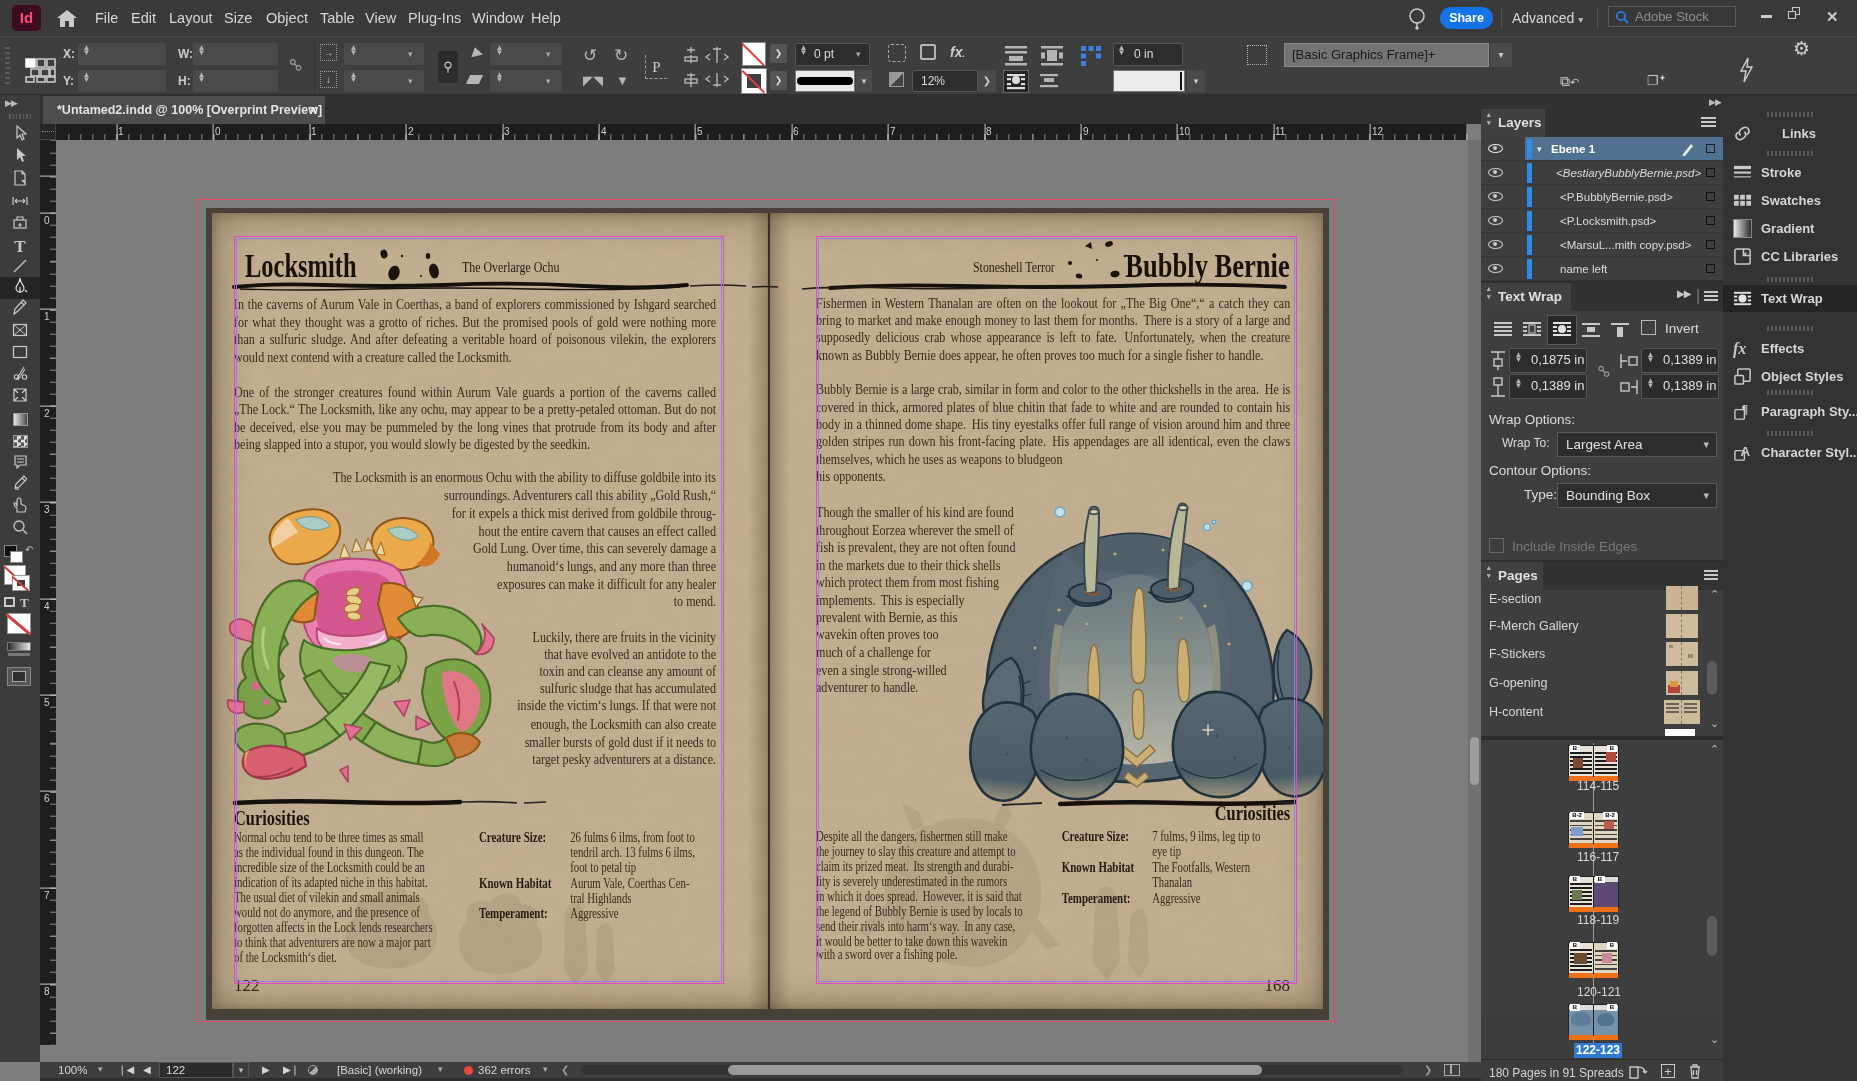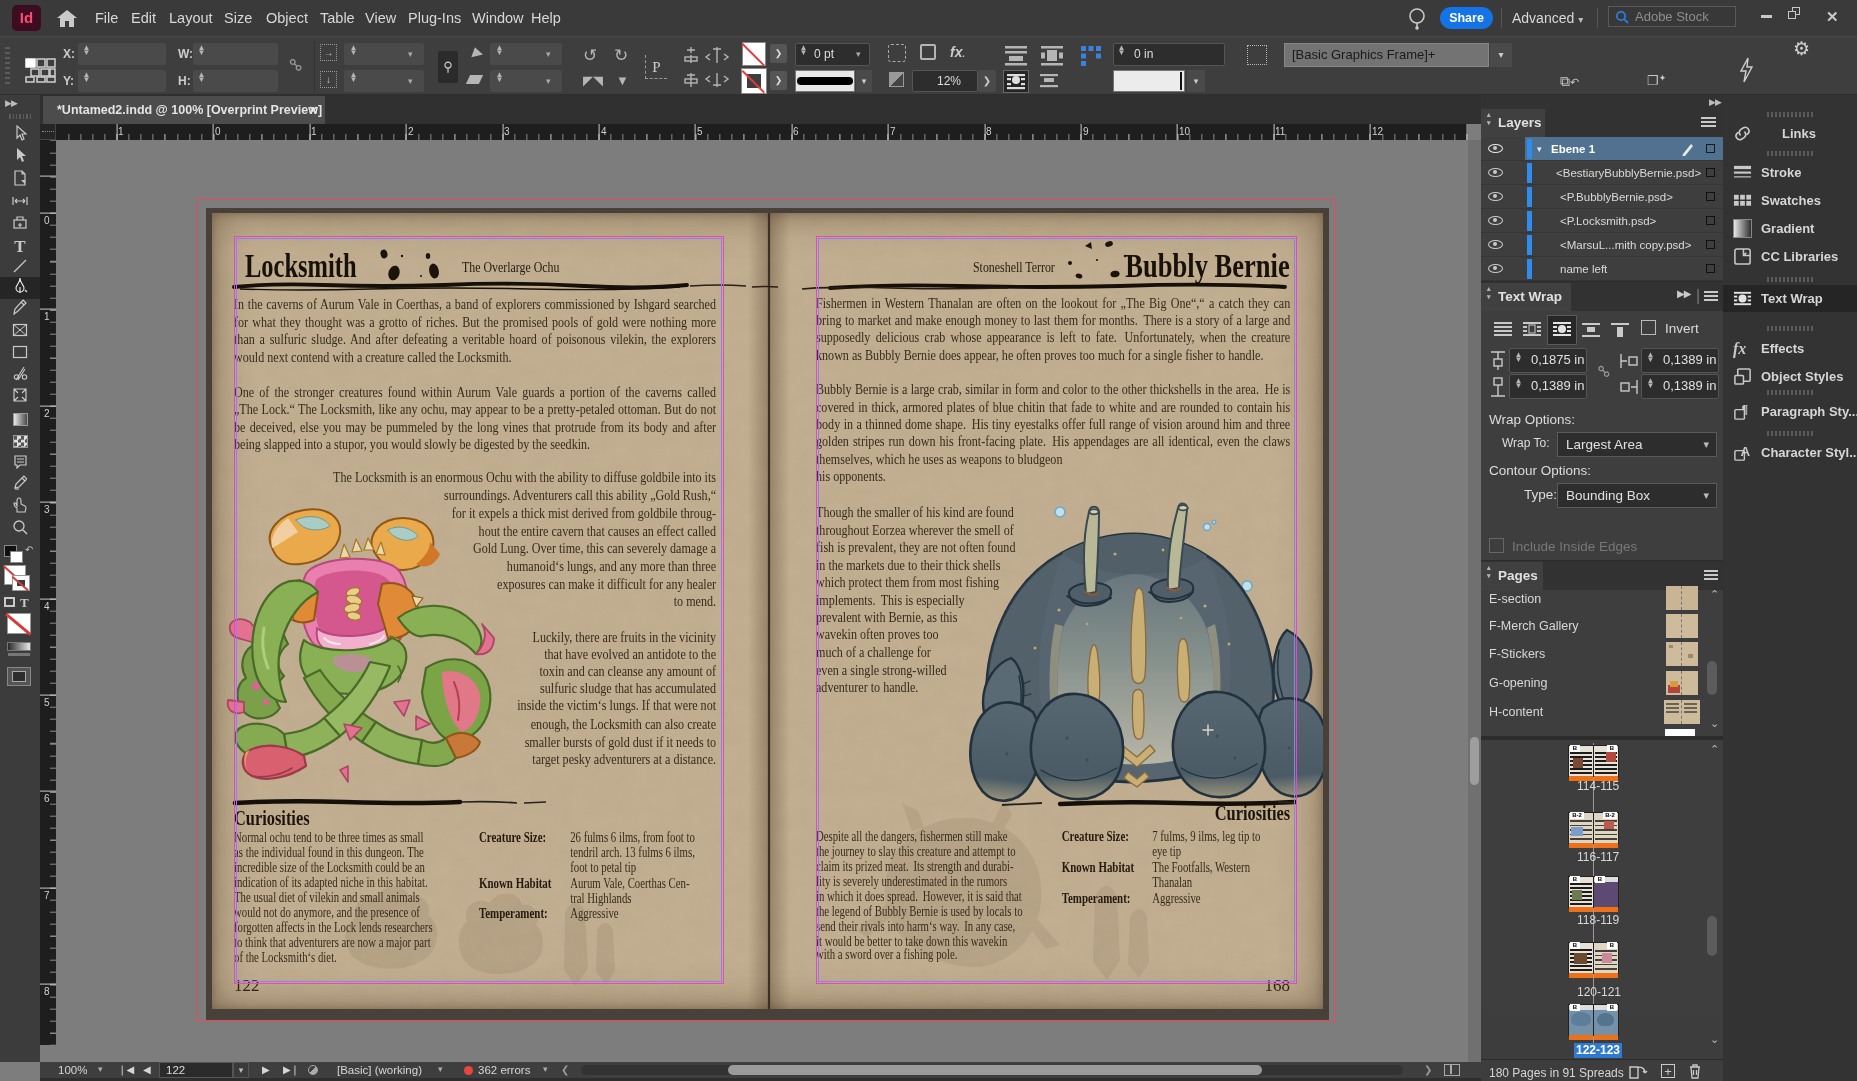--- a/index.html
+++ b/index.html
@@ -528,21 +528,21 @@
     <div class="dfld" style="left:795px;top:6px;width:75px;height:23px;line-height:21px;"><span style="margin-left:18px;">0 pt</span></div>
     <div class="spin" style="left:797px;top:8px;">▲<br>▼</div>
     <div class="a" style="left:856px;top:12px;color:#aaa;font-size:9px;">▾</div>
     <div class="a" style="left:795px;top:33px;width:60px;height:22px;background:#e8e8e8;border:1px solid #777;"></div>
     <div class="a" style="left:797px;top:40px;width:56px;height:8px;background:#000;border-radius:4px;"></div>
     <div class="a" style="left:856px;top:33px;width:16px;height:22px;background:#4a4a4a;color:#ccc;font-size:9px;text-align:center;line-height:22px;">▾</div>
     <div class="a" style="left:888px;top:7px;width:18px;height:18px;border:1.5px dashed #aaa;border-radius:3px;"></div>
     <div class="a" style="left:920px;top:7px;width:16px;height:16px;border:2.5px solid #b5b5b5;border-radius:2px;"></div>
     <div class="a" style="left:950px;top:7px;color:#ccc;font-size:14px;font-style:italic;font-weight:bold;">fx<span style="font-size:9px;">.</span></div>
     <div class="a" style="left:889px;top:35px;width:15px;height:15px;border:1px solid #999;background:linear-gradient(135deg,#999 50%,#444 50%);"></div>
-    <div class="dfld" style="left:912px;top:33px;width:66px;height:22px;line-height:20px;"><span style="margin-left:24px;">12%</span></div>
+    <div class="dfld" style="left:912px;top:33px;width:66px;height:22px;line-height:20px;"><span style="margin-left:8px;">12%</span></div>
     <div class="a" style="left:978px;top:33px;width:18px;height:22px;background:#4a4a4a;border-radius:2px;color:#ccc;font-size:10px;text-align:center;line-height:22px;">❯</div>
     <svg class="a" style="left:1003px;top:7px;" width="62px" height="46" viewBox="0 0 62 46">
       <g fill="#b5b5b5">
         <rect x="2" y="2" width="22" height="2.5"></rect>
           <rect x="2" y="7" width="22" height="2.5"></rect>
           <rect x="6" y="12" width="14" height="5"></rect>
           <rect x="2" y="19" width="22" height="2.5"></rect>
         <rect x="38" y="2" width="22" height="2.5"></rect>
           <rect x="44" y="6" width="10" height="11"></rect>
           <rect x="38" y="19" width="22" height="2.5"></rect>
@@ -567,21 +567,21 @@
     <svg class="a" style="left:1080px;top:8px;" width="22" height="22" viewBox="0 0 22 22">
       <g fill="#3b82de">
           <rect x="1" y="1" width="5" height="5"></rect>
           <rect x="8.5" y="1" width="5" height="5"></rect>
           <rect x="16" y="1" width="5" height="5"></rect>
           <rect x="1" y="8.5" width="5" height="5"></rect>
           <rect x="16" y="8.5" width="5" height="5"></rect>
           <rect x="1" y="16" width="5" height="5"></rect>
         </g>
     </svg>
-    <div class="dfld" style="left:1113px;top:6px;width:112px;height:23px;line-height:21px;"><span style="margin-left:20px;">0 in</span></div>
+    <div class="dfld" style="left:1113px;top:6px;width:70px;height:23px;line-height:21px;"><span style="margin-left:20px;">0 in</span></div>
     <div class="spin" style="left:1115px;top:8px;">▲<br>▼</div>
     <div class="a" style="left:1113px;top:33px;width:72px;height:22px;background:#ececec;border:1px solid #777;">
         <div style="position:absolute;right:2px;top:1px;width:2px;height:18px;background:#111;"></div>
       </div>
     <div class="a" style="left:1187px;top:33px;width:18px;height:22px;background:#4a4a4a;color:#ccc;font-size:9px;text-align:center;line-height:22px;">▾</div>
     <div class="a" style="left:1247px;top:8px;width:20px;height:20px;border:1.6px dotted #b5b5b5;"></div>
     <div class="a" style="left:1284px;top:6px;width:205px;height:24px;background:#737373;border:1px solid #888;color:#1a1a1a;font-size:13px;line-height:22px;"><span style="margin-left:7px;">[Basic Graphics Frame]+</span></div>
     <div class="a" style="left:1490px;top:6px;width:22px;height:24px;background:#4a4a4a;color:#ccc;font-size:10px;text-align:center;line-height:24px;">▾</div>
     <div class="a" style="left:1560px;top:36px;color:#c9c9c9;font-size:14px;">⧉<span style="font-size:11px;">↶</span></div>
     <div class="a" style="left:1647px;top:36px;color:#c9c9c9;font-size:13px;">❐<span style="font-size:9px;vertical-align:4px;">✦</span></div>
@@ -766,21 +766,21 @@
         <div class="a" style="left:44px;top:0;width:198px;height:24px;background:#50718f;"></div>
         <div class="eye" style="left:7px;top:7px;border-color:#e8e8e8;"></div>
         <div class="lbar" style="background:#2f8ceb;"></div>
         <span style="position:absolute;left:56px;top:0px;color:#eee;font-size:9px;">▾</span>
         <span style="position:absolute;left:70px;color:#fff;font-weight:bold;">Ebene 1</span>
         <svg style="position:absolute;left:200px;top:5px;" width="14" height="14" viewBox="0 0 14 14">
             <path d="M2 12 L10 2 L12 4 L4 14 Z M2 12 l-1 3 3-1" fill="#e8e8e8"></path>
           </svg>
         <div class="lsq" style="border-color:#1a1a1a;"></div>
       </div>
-      <div class="lrow" style="top:24px;">
+      <div class="lrow" style="top:24px;font-style:italic;">
           <div class="eye" style="left:7px;top:7px;"></div>
           <div class="lbar"></div>
           <span style="position:absolute;left:75px;">&lt;BestiaryBubblyBernie.psd&gt;</span>
           <div class="lsq"></div>
         </div>
       <div class="lrow" style="top:48px;">
           <div class="eye" style="left:7px;top:7px;"></div>
           <div class="lbar"></div>
           <span style="position:absolute;left:79px;">&lt;P.BubblyBernie.psd&gt;</span>
           <div class="lsq"></div>

